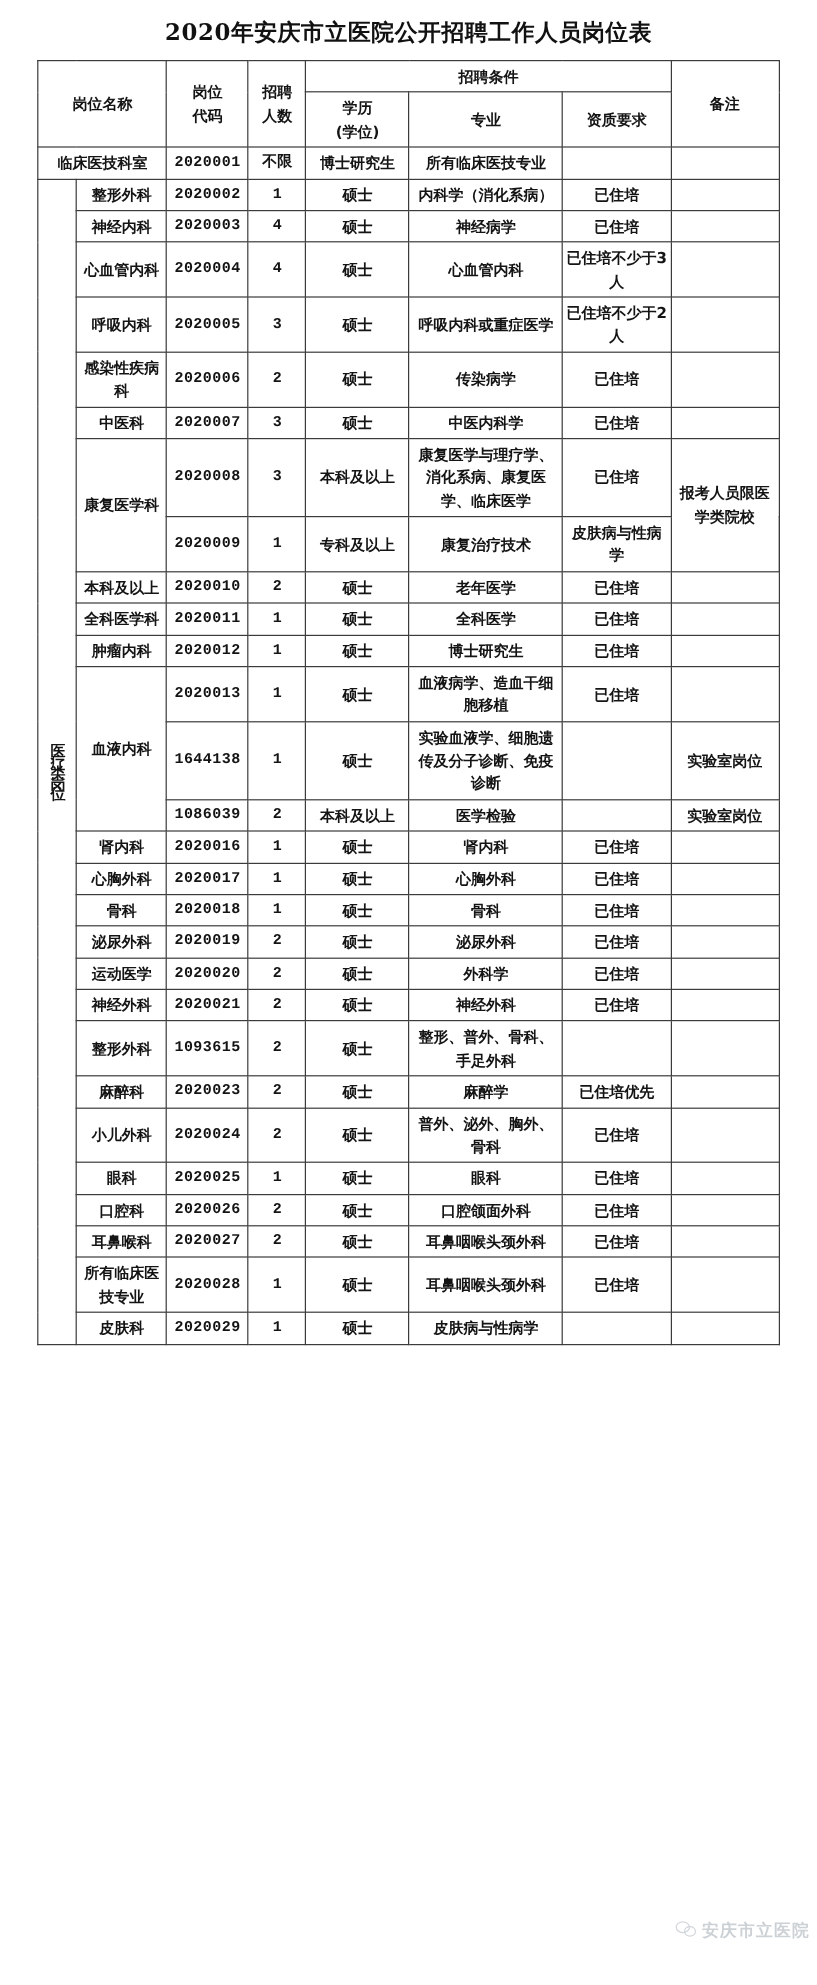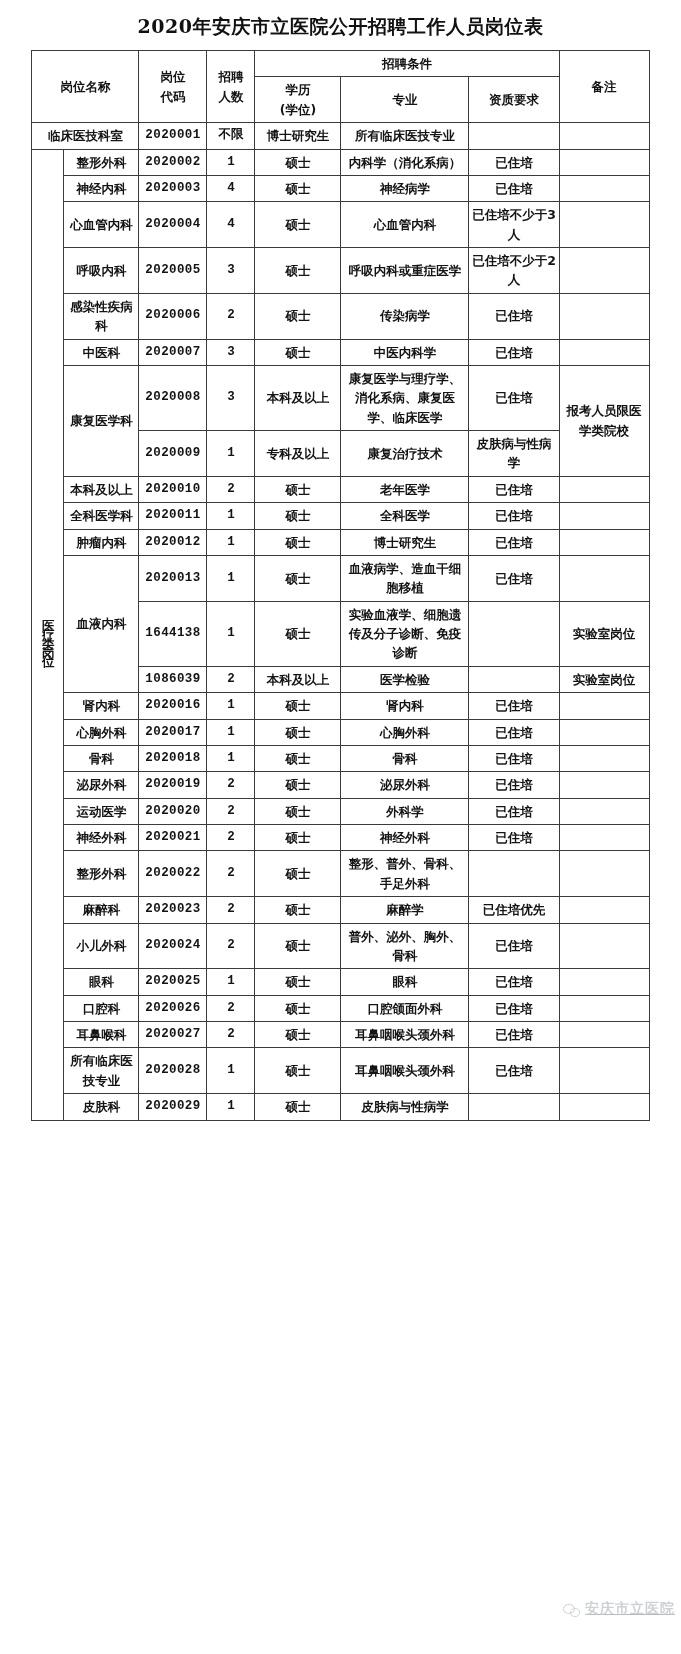--- a/index.html
+++ b/index.html
@@ -79,25 +79,24 @@
     font-weight: bold;
     margin: 0 auto;
     line-height: 1;
     display: inline-block;
   }
   .wm {
     position: absolute;
     right: 6px;
     bottom: 14px;
     display: flex;
-    align-items: flex-end;
+    align-items: flex-start;
     gap: 5px;
     opacity: 0.30;
     pointer-events: none;
-    text-decoration: underline;
   }
   .wm-text {
     font-size: 14px;
     font-weight: bold;
     color: #5a6a7a;
     letter-spacing: 1px;
   }
   .wm-logo {
     width: 17px;
     height: 15px;
@@ -336,21 +335,21 @@
           <td>神经外科</td>
           <td class="code">2020021</td>
           <td class="num">2</td>
           <td>硕士</td>
           <td>神经外科</td>
           <td>已住培</td>
           <td></td>
         </tr>
         <tr>
           <td>整形外科</td>
-          <td class="code">2020022</td>
+          <td class="code">1093615</td>
           <td class="num">2</td>
           <td>硕士</td>
           <td>整形、普外、骨科、<br>手足外科</td>
           <td></td>
           <td></td>
         </tr>
         <tr>
           <td>麻醉科</td>
           <td class="code">2020023</td>
           <td class="num">2</td>

